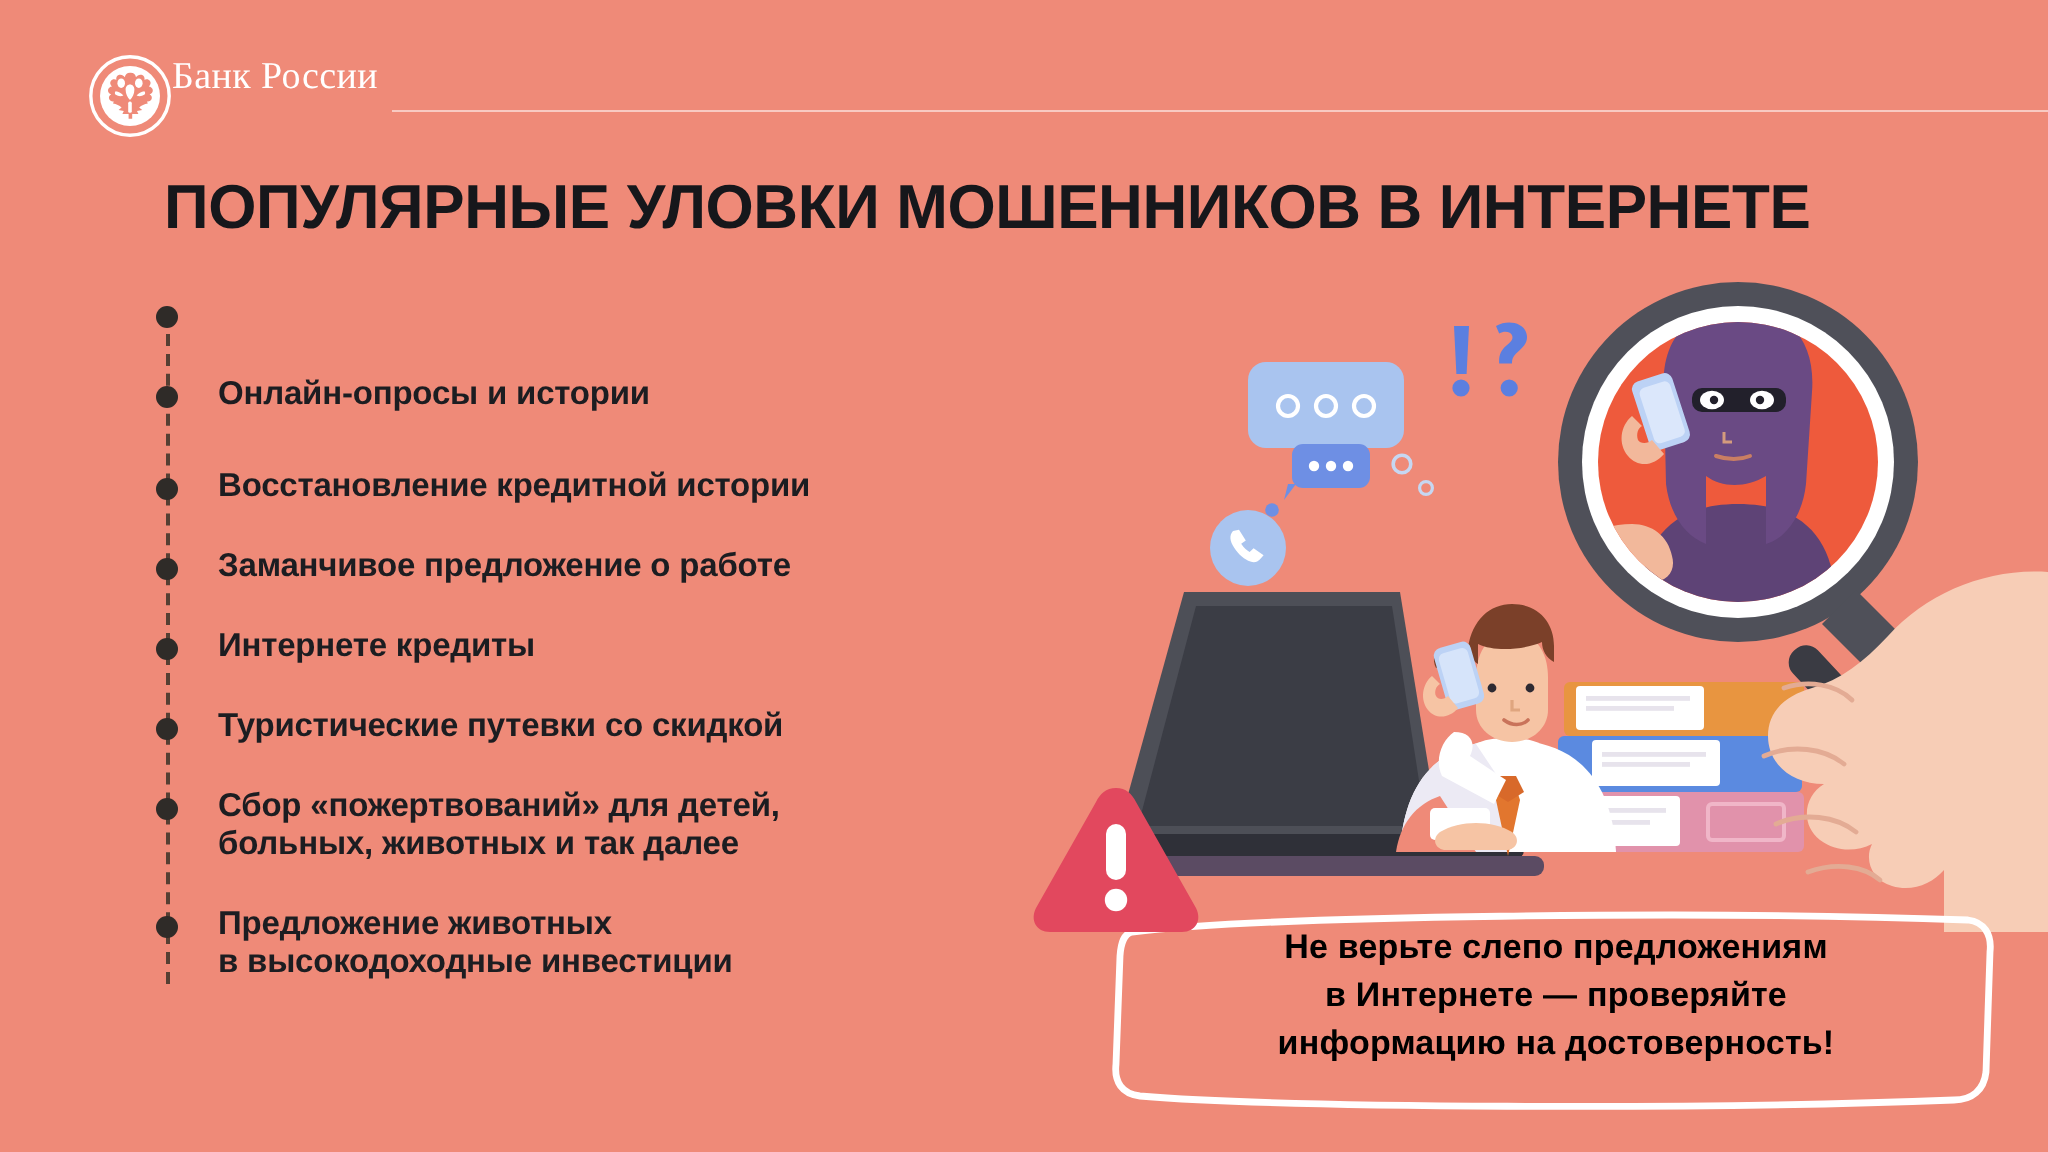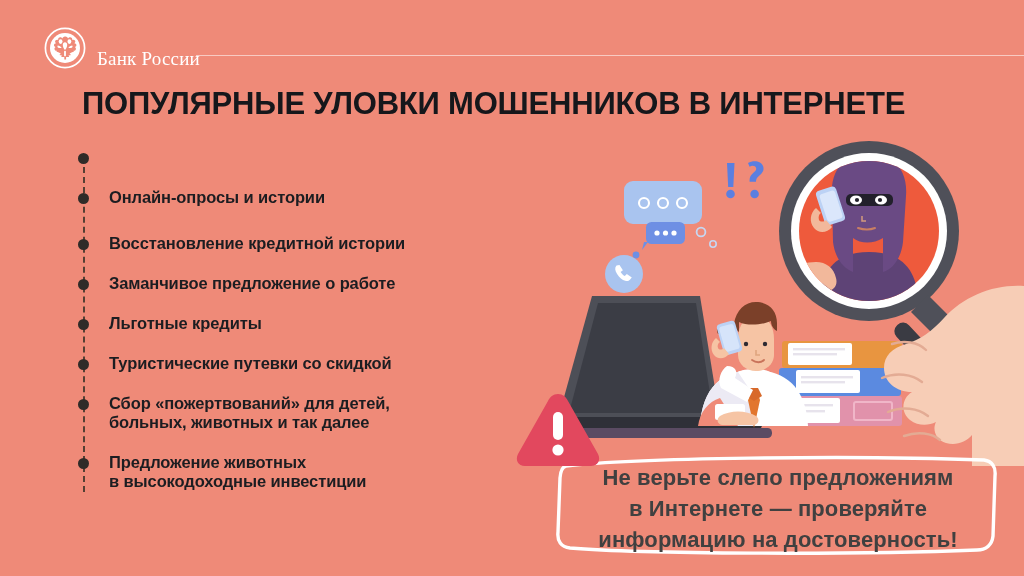--- a/index.html
+++ b/index.html
@@ -16,21 +16,21 @@
     background:#ef8a78;
     overflow:hidden;
   }
 
   
   #header {
     position:absolute; left:0; top:0; width:1024px; height:78px;
   }
   #logo-lockup {
     position:absolute; left:44px; top:27px;
-    display:flex; align-items:flex-end; gap:11px;
+    display:flex; align-items:flex-start; gap:0;
   }
   #logo-emblem { width:42px; height:42px; display:block; }
   #logo-text {
     color:#ffffff; font-size:19px; letter-spacing:.2px;
     font-family:"Liberation Serif", serif; font-weight:400;
     white-space:nowrap; position:relative; top:1px;
   }
   #header-rule {
     position:absolute; left:196px; top:55px; width:828px; height:1px;
     background:rgba(255,255,255,.55);
@@ -77,22 +77,22 @@
   }
   #illustration svg { display:block; }
 
   
   #callout {
     position:absolute; left:552px; top:444px; width:452px; height:114px;
   }
   #callout-frame { position:absolute; inset:0; }
   #callout-text {
     position:absolute; left:0; right:0; top:18px;
-    text-align:center; color:#404040;
-    font-size:22px; font-weight:bold; line-height:1.42;
+    text-align:center; color:#000000;
+    font-size:17px; font-weight:bold; line-height:1.42;
     white-space:pre-line; letter-spacing:.1px;
     padding:0 26px;
   }
   #warning-badge {
     position:absolute; left:-42px; top:-58px; width:96px; height:88px;
   }
 </style>
 </head>
 <body>
 
@@ -135,21 +135,21 @@
     <div class="trick-item gap-md">
       <span class="trick-bullet"></span>
       <span class="trick-label">Восстановление кредитной истории</span>
     </div>
     <div class="trick-item gap-md">
       <span class="trick-bullet"></span>
       <span class="trick-label">Заманчивое предложение о работе</span>
     </div>
     <div class="trick-item gap-md">
       <span class="trick-bullet"></span>
-      <span class="trick-label">Льготные кредиты</span>
+      <span class="trick-label">Интернете кредиты</span>
     </div>
     <div class="trick-item gap-md">
       <span class="trick-bullet"></span>
       <span class="trick-label">Туристические путевки со скидкой</span>
     </div>
     <div class="trick-item gap-md">
       <span class="trick-bullet"></span>
       <span class="trick-label">Сбор «пожертвований» для детей,
 больных, животных и так далее</span>
     </div>

